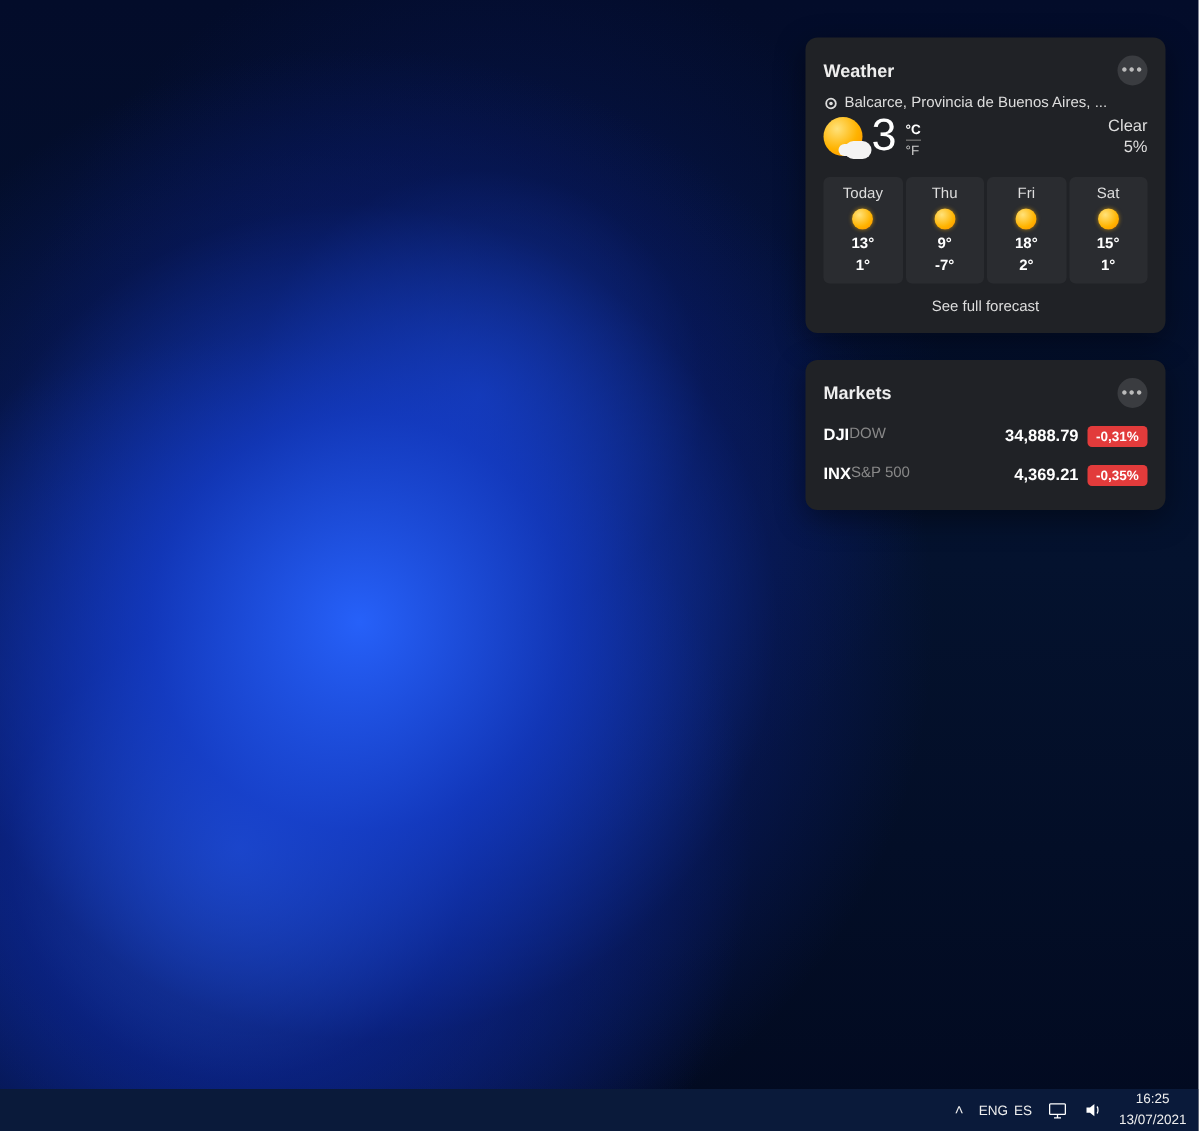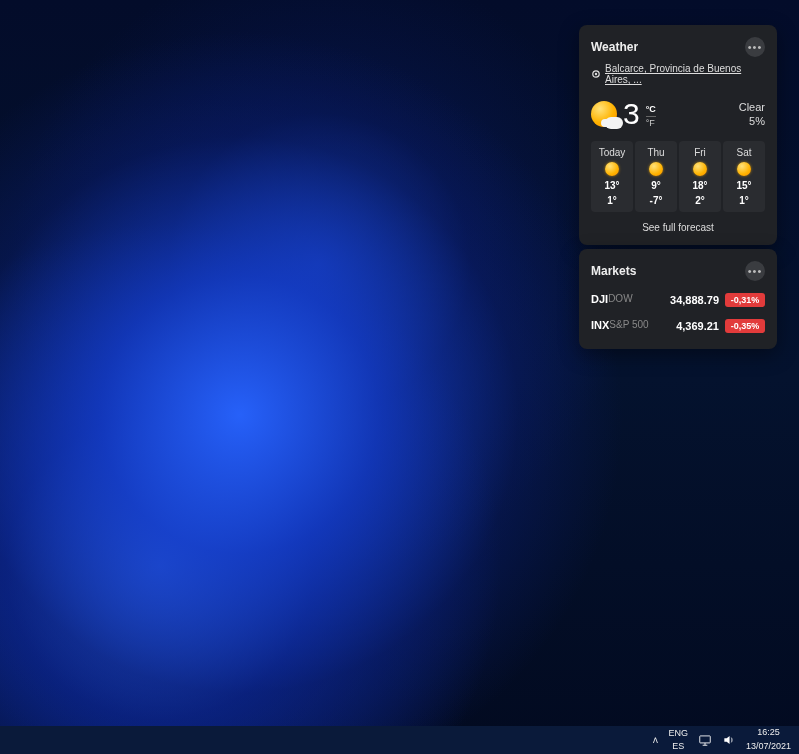--- a/index.html
+++ b/index.html
@@ -12,45 +12,45 @@
       radial-gradient(circle at 40% 35%, rgba(30,80,230,0.7) 0%, rgba(10,30,120,0.3) 22%, rgba(5,15,45,0) 45%),
       linear-gradient(180deg, #030c2a 0%, #04122e 50%, #020a20 100%);
     color: #fff;
   }
 
   
   .widgets {
     position: absolute;
     top: 25px;
     right: 22px;
-    width: 198px;
+    width: 240px;
     display: flex;
     flex-direction: column;
-    gap: 4px;
+    gap: 18px;
   }
   .card {
     background: #202226;
     border-radius: 8px;
     padding: 12px 12px 10px 12px;
     box-shadow: 0 6px 20px rgba(0,0,0,0.4);
   }
   .card-header {
     display: flex;
     justify-content: space-between;
     align-items: center;
     margin-bottom: 6px;
   }
   .card-title { font-size: 12px; font-weight: 600; color: #eee; }
   .more-btn {
     width: 20px; height: 20px; border-radius: 50%;
     background: #3a3c40; display: flex; align-items: center; justify-content: center;
     cursor: pointer; color: #bbb; font-size: 11px; letter-spacing: 1px;
   }
 
-  .location-row { display: flex; align-items: center; gap: 4px; font-size: 10px; color: #ddd; margin-bottom: 12px; text-decoration: underline; }
+  .location-row { display: flex; align-items: center; gap: 4px; font-size: 10px; color: #ddd; margin-bottom: 0; }
   .location-dot { width: 10px; height: 10px; display:inline-flex; align-items:center; justify-content:center; }
 
   .current-row { display: flex; align-items: center; justify-content: space-between; margin-bottom: 10px; }
   .current-left { display: flex; align-items: center; gap: 6px; }
   .temp-big { font-size: 30px; font-weight: 300; color: #fff; }
   .unit-box { display: flex; flex-direction: column; font-size: 9px; color: #ccc; line-height: 1; gap:2px; padding-top:4px;}
   .unit-top { font-weight:600; color:#fff; border-bottom:1px solid #666; padding-bottom:2px;}
   .current-right { text-align: right; font-size: 11px; color: #ddd; line-height: 1.3; }
 
   .forecast-row { display: flex; gap: 2px; margin-bottom: 8px; }
@@ -92,21 +92,21 @@
     box-shadow: -6px 0 0 -2px #f3f3f3;
   }
 
   
   .taskbar {
     position: absolute; left: 0; right: 0; bottom: 0; height: 28px;
     background: #0a1a3a; display: flex; align-items: center; justify-content: flex-end;
     padding: 0 8px; font-size: 10px; color: #eee; gap: 10px;
   }
   .tb-item { display:flex; align-items:center; gap:4px; cursor:pointer; }
-  .lang { display:flex; flex-direction:column; line-height:1; font-size:9px; text-align:left;}
+  .lang { display:flex; line-height:1; font-size:9px; text-align:left;}
   .clock { display:flex; flex-direction:column; line-height:1.1; font-size:9px; text-align:right;}
   .chev-up { font-size:10px; }
   svg.tb-icon { width:14px; height:14px; stroke:#fff; fill:none; stroke-width:1.5;}
 </style>
 </head>
 <body>
 
 <div class="widgets">
 
   <div class="card">

